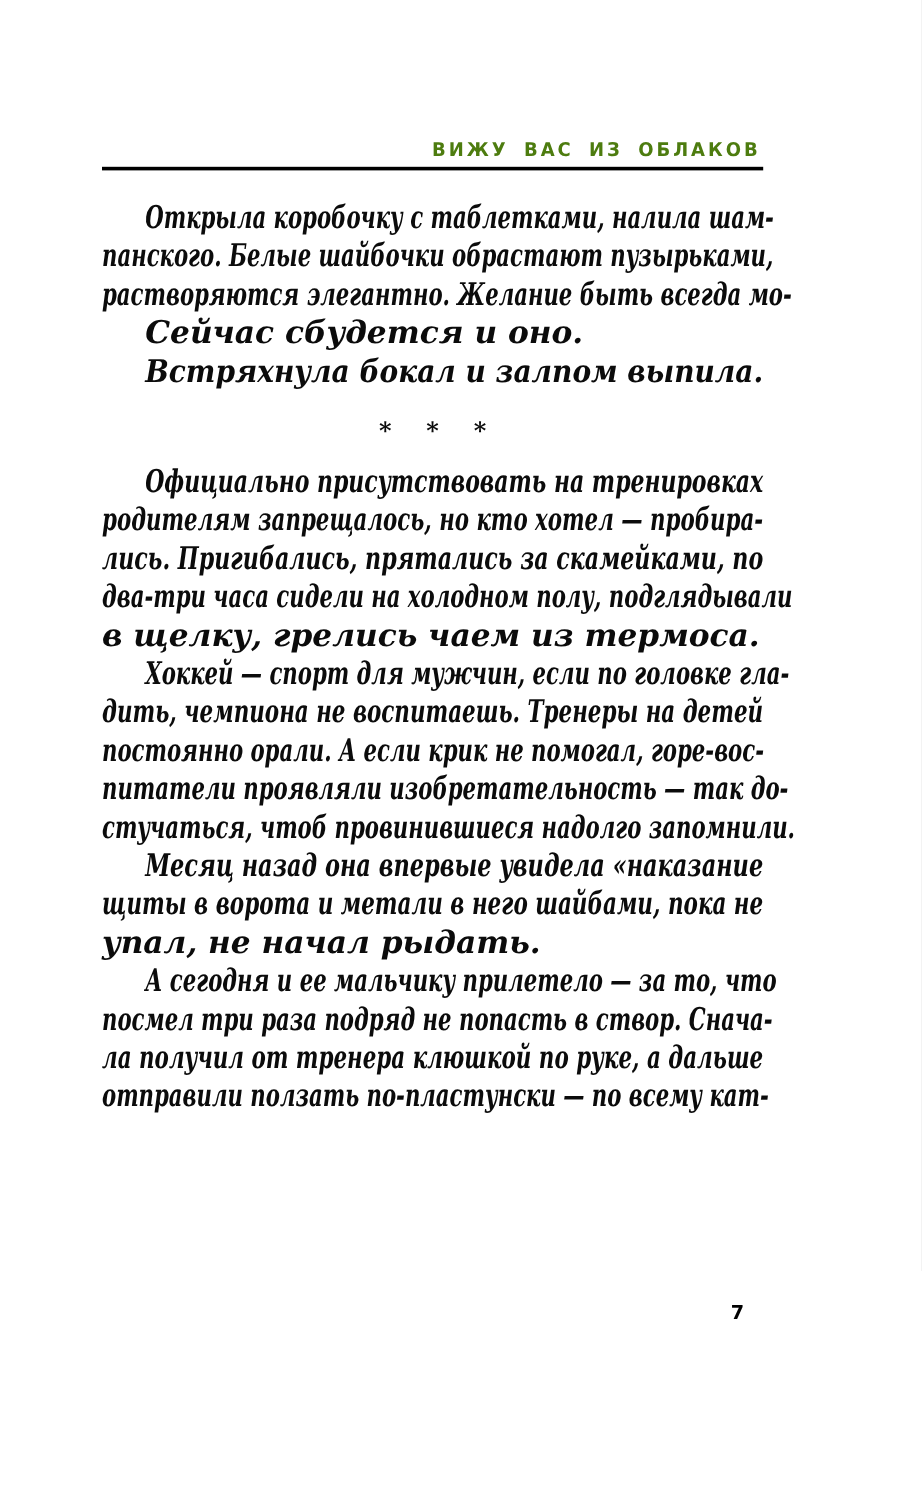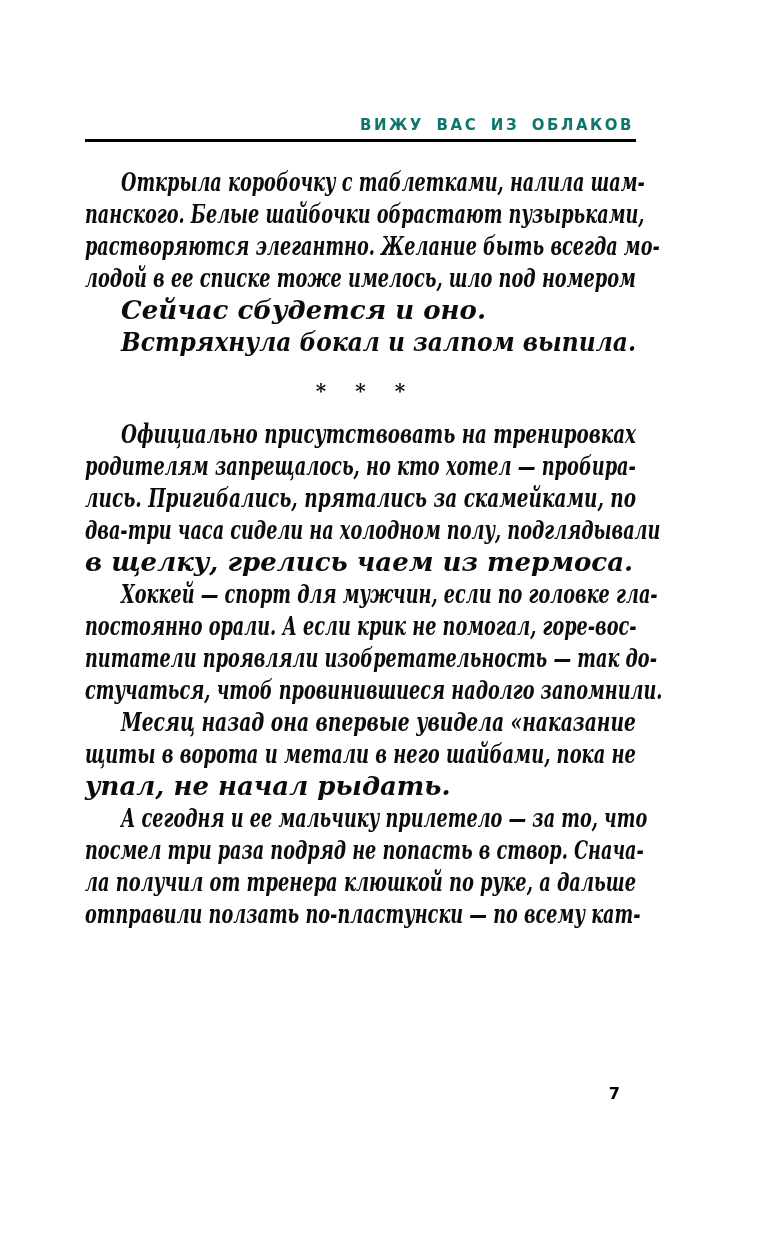--- a/index.html
+++ b/index.html
@@ -17,21 +17,21 @@
     left: 85px; top: 116px;
     width: 551px;
   }
   .running-head {
     text-align: right;
     font-family: "DejaVu Sans", sans-serif;
     font-weight: bold;
     font-size: 15px;
     letter-spacing: 2.5px;
     word-spacing: 5px;
-    color: #0f766e;
+    color: #4d7c0f;
     transform: scaleY(1.05);
     padding-right: 2px;
   }
   .head-rule {
     border: none;
     border-top: 3px solid #000;
     margin: 5px 0 0 0;
   }
   .body-text {
     margin-top: 24px;
@@ -77,38 +77,38 @@
 
 <div class="page">
   <div class="content">
     <div class="running-head">ВИЖУ ВАС ИЗ ОБЛАКОВ</div>
     <hr class="head-rule">
     <div class="body-text" id="body-sections">
         <div class="para">
           <div class="line first"><span style="transform: scaleX(0.68);">Открыла коробочку с таблетками, налила шам-</span></div>
           <div class="line"><span style="transform: scaleX(0.68);">панского. Белые шайбочки обрастают пузырьками,</span></div>
           <div class="line"><span style="transform: scaleX(0.68);">растворяются элегантно. Желание быть всегда мо-</span></div>
-          <div class="line"><span style="transform: scaleX(0.682948);">лодой в ее списке тоже имелось, шло под номером</span></div>
         </div>
         <div class="para">
           <div class="line first last"><span style="transform: scaleX(1); text-align: center;">Сейчас сбудется и оно.</span></div>
         </div>
         <div class="para">
           <div class="line first last"><span style="transform: scaleX(0.896456);">Встряхнула бокал и залпом выпила.</span></div>
         </div>
         <div class="separator">* * *</div>
         <div class="para">
           <div class="line first"><span style="transform: scaleX(0.70459);">Официально присутствовать на тренировках</span></div>
           <div class="line"><span style="transform: scaleX(0.683861);">родителям запрещалось, но кто хотел — пробира-</span></div>
           <div class="line"><span style="transform: scaleX(0.709794);">лись. Пригибались, прятались за скамейками, по</span></div>
           <div class="line"><span style="transform: scaleX(0.68);">два-три часа сидели на холодном полу, подглядывали</span></div>
           <div class="line last"><span style="transform: scaleX(1);">в щелку, грелись чаем из термоса.</span></div>
         </div>
         <div class="para">
           <div class="line first"><span style="transform: scaleX(0.68);">Хоккей — спорт для мужчин, если по головке гла-</span></div>
+          <div class="line"><span style="transform: scaleX(0.687421);">дить, чемпиона не воспитаешь. Тренеры на детей</span></div>
           <div class="line"><span style="transform: scaleX(0.68);">постоянно орали. А если крик не помогал, горе-вос-</span></div>
           <div class="line"><span style="transform: scaleX(0.68);">питатели проявляли изобретательность — так до-</span></div>
           <div class="line last"><span style="transform: scaleX(0.68);">стучаться, чтоб провинившиеся надолго запомнили.</span></div>
         </div>
         <div class="para">
           <div class="line first"><span style="transform: scaleX(0.719682);">Месяц назад она впервые увидела «наказание</span></div>
           <div class="line"><span style="transform: scaleX(0.688804);">щиты в ворота и метали в него шайбами, пока не</span></div>
           <div class="line last"><span style="transform: scaleX(1);">упал, не начал рыдать.</span></div>
         </div>
         <div class="para">

